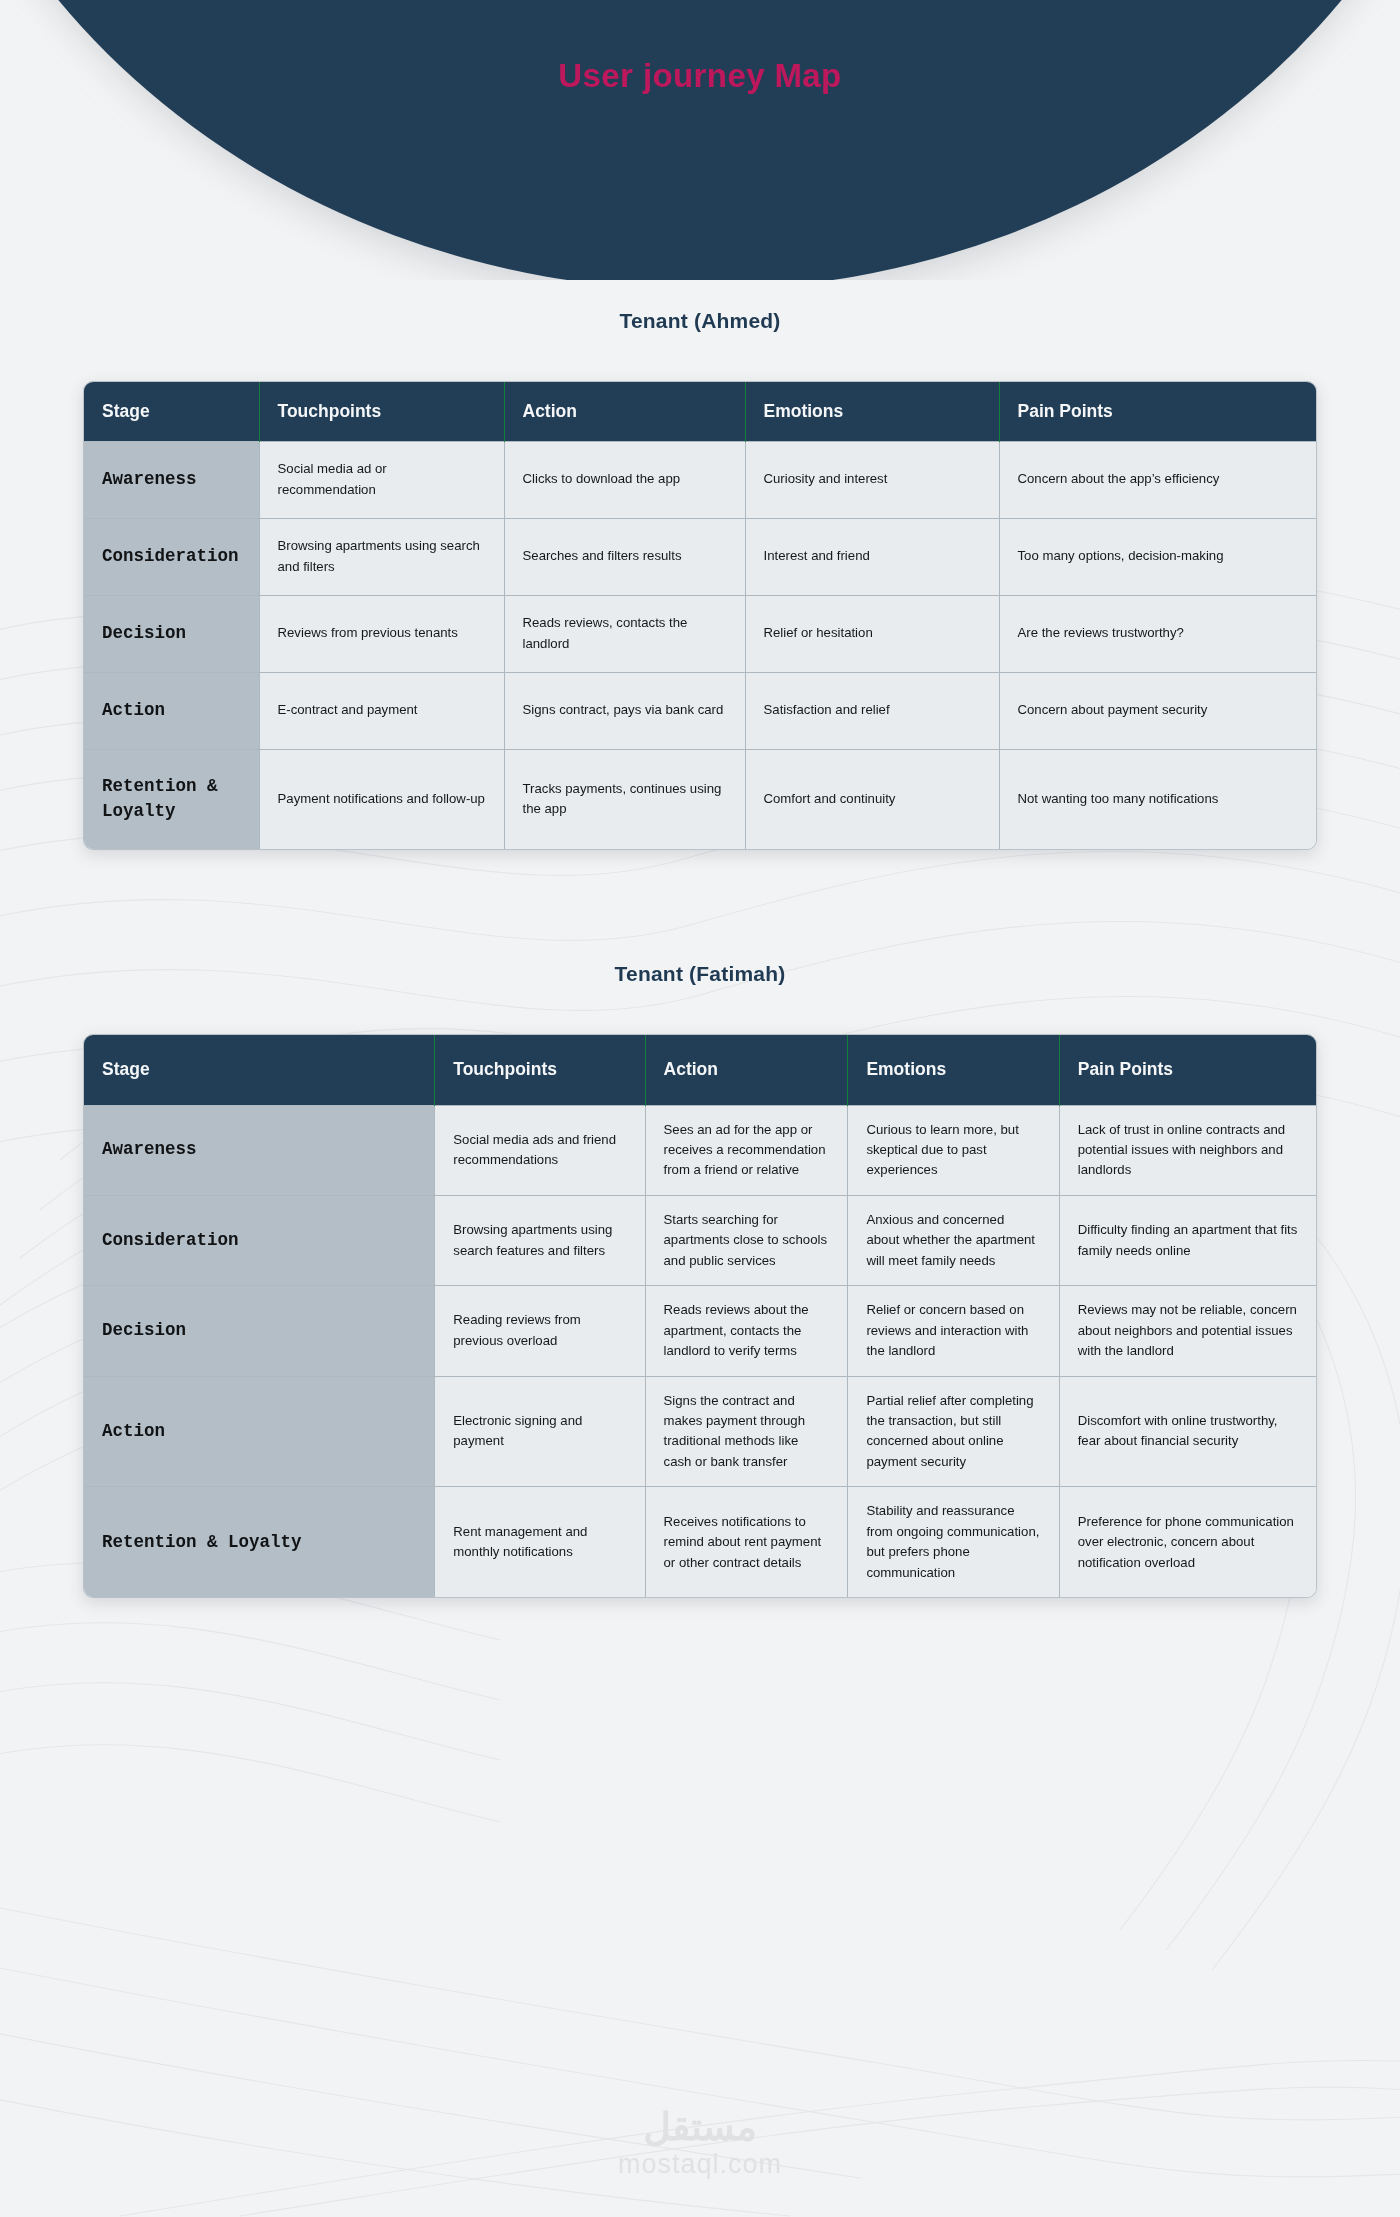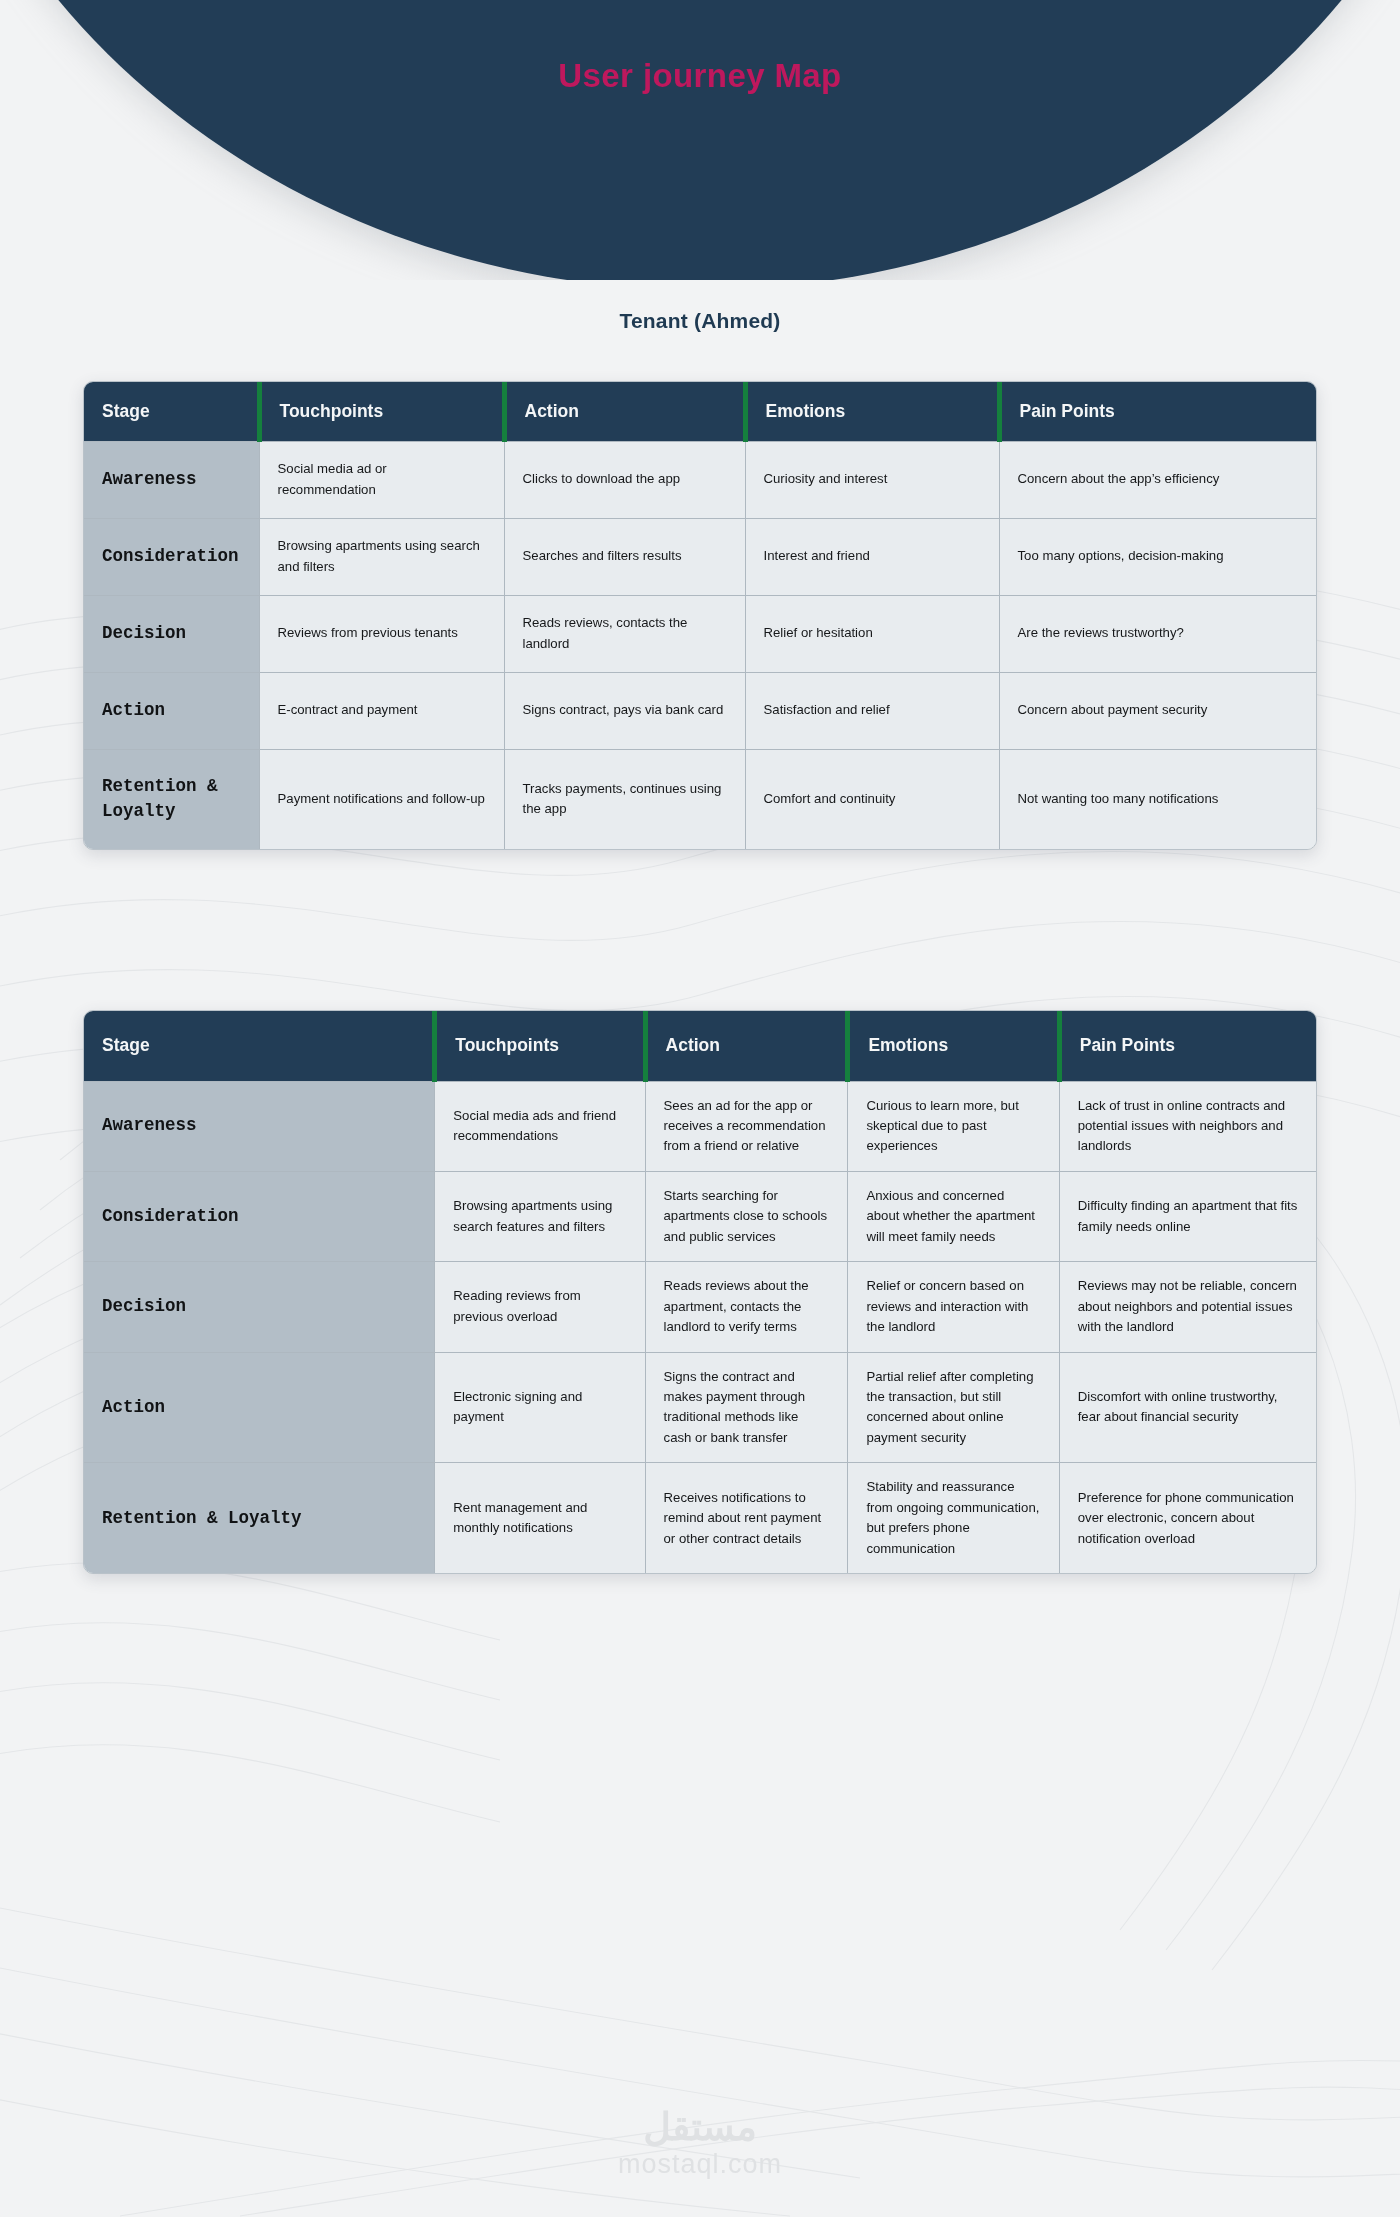--- a/index.html
+++ b/index.html
@@ -109,21 +109,21 @@
     table-layout: fixed;
   }
 
   table.journey thead th {
     background: #223d56;
     color: #f4f6f7;
     font-size: 17.5px;
     font-weight: 700;
     text-align: left;
     padding: 18px 18px;
-    border-right: 5px solid #15803d;
+    border-right: 1px solid #15803d;
     vertical-align: middle;
   }
   table.journey thead th:last-child { border-right: none; }
 
   table.journey tbody td {
     border-top: 1px solid #aeb8c0;
     border-right: 1px solid #aeb8c0;
     background: #e8ecef;
     color: #16181a;
     font-size: 13.2px;
@@ -307,20 +307,21 @@
             <td>Not wanting too many notifications</td>
           </tr>
         </tbody>
       </table>
     </div>
   </div>
 
   <div class="gap-3"></div>
 
   <div class="section">
+    <div class="section-title">Tenant (Fatimah)</div>
 
     <div class="gap-4"></div>
 
     <div class="table-shell">
       <table class="journey t2">
         <colgroup>
           <col class="col-stage">
             <col class="col-touch">
             <col class="col-action">
           <col class="col-emotions">

